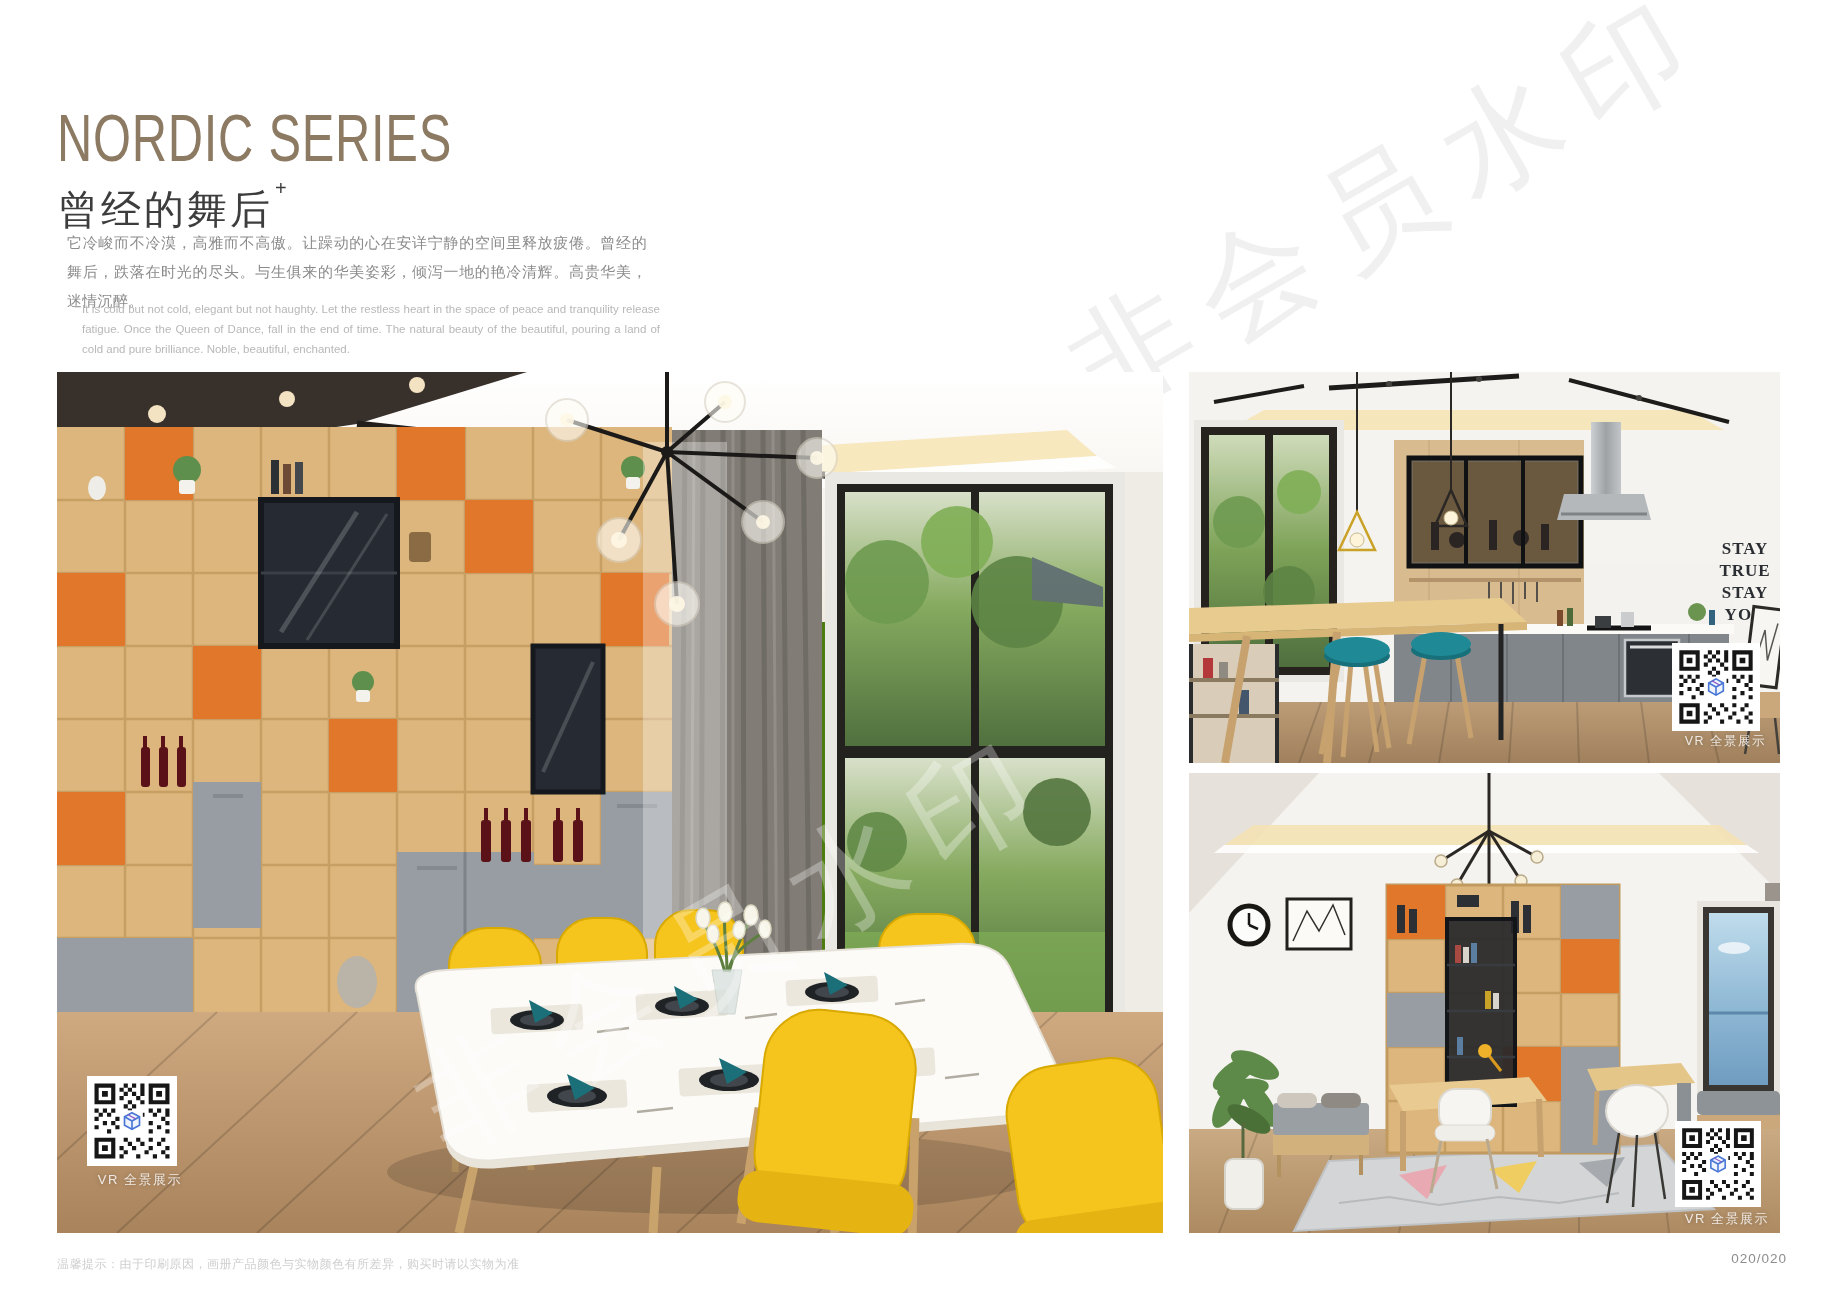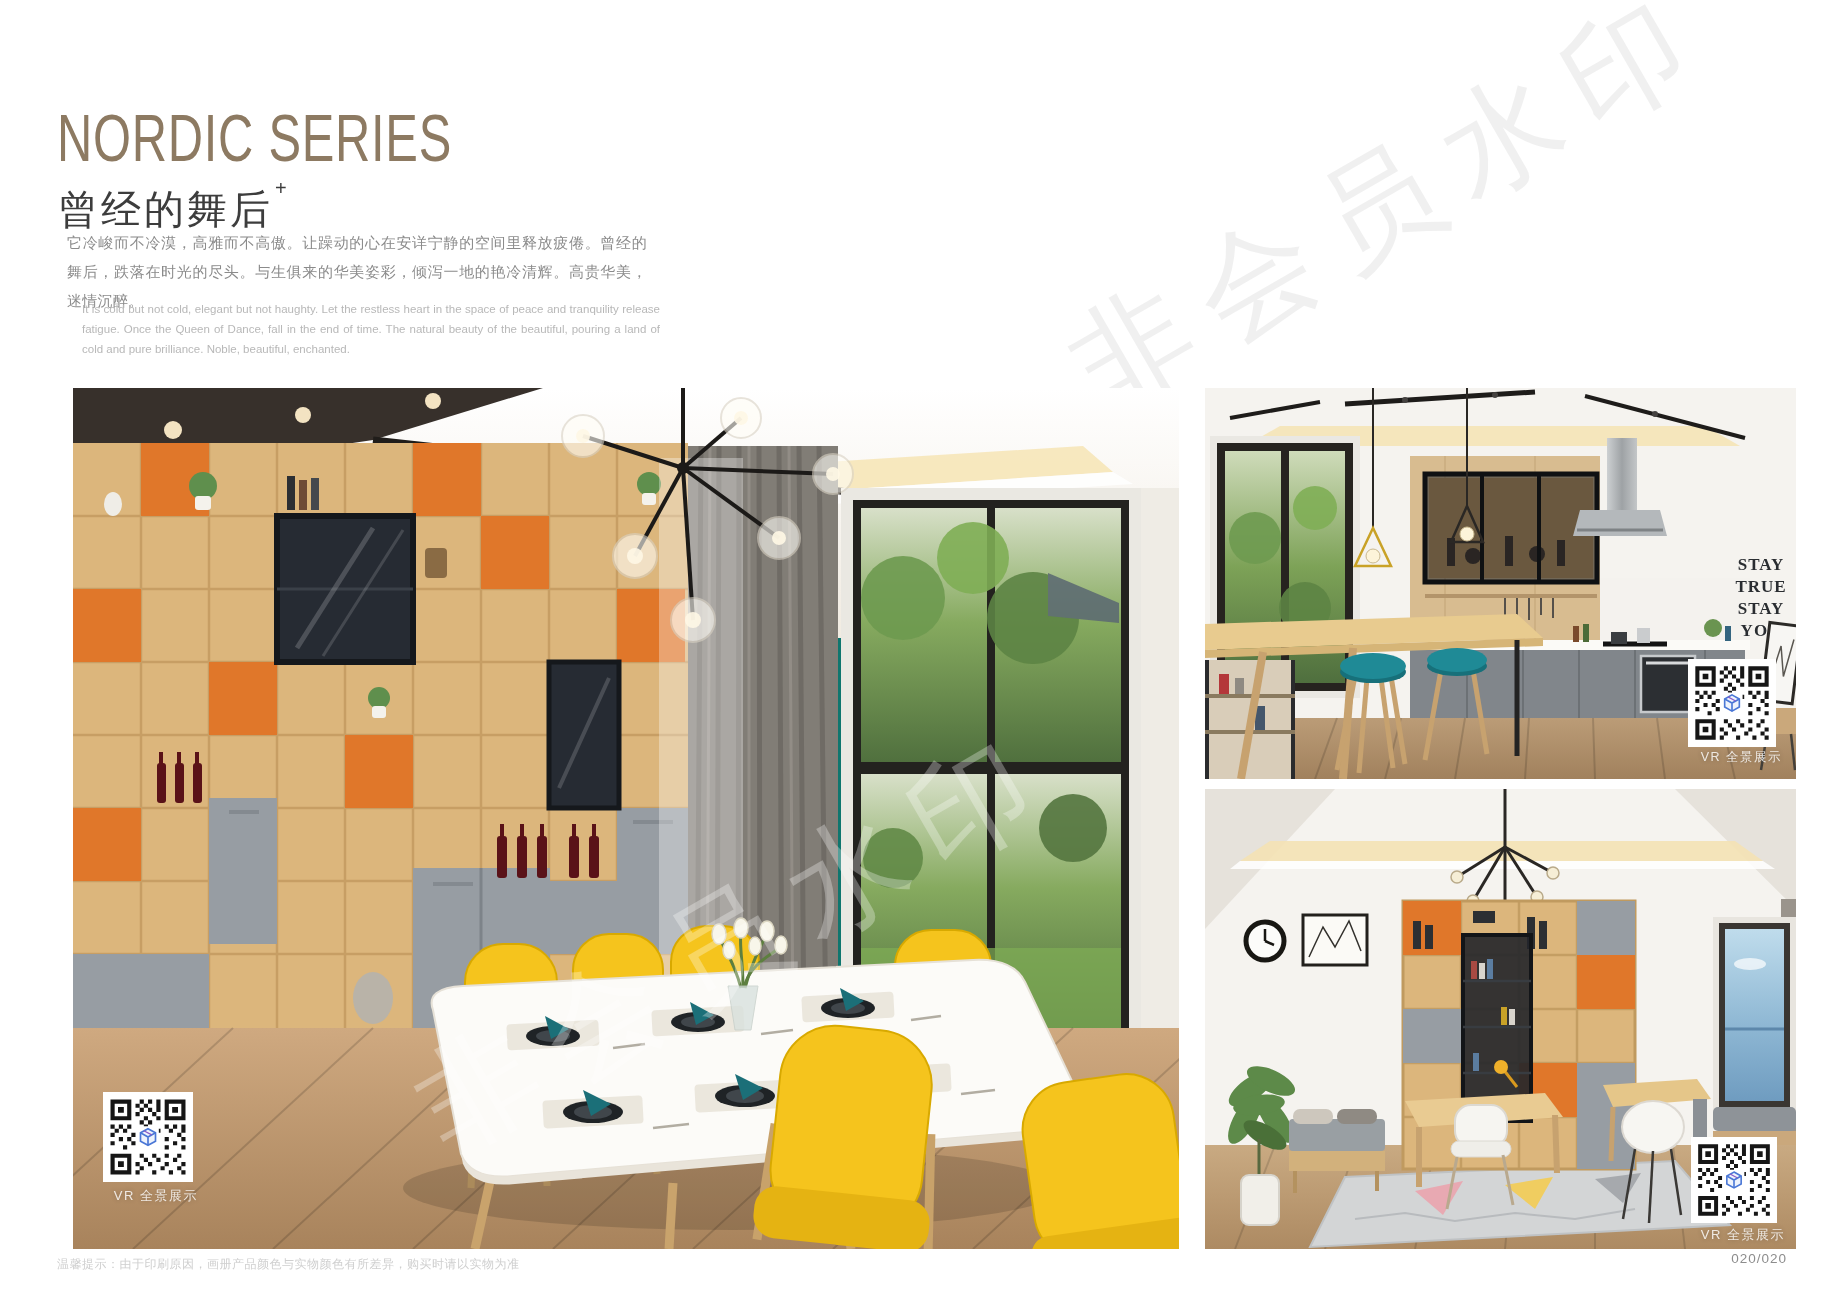--- a/index.html
+++ b/index.html
@@ -20,21 +20,21 @@
   }
   .title-cn sup{font-size:20px;font-weight:400;position:relative;top:-14px;left:2px;color:#3d3d3d;}
   .desc-cn{
     position:absolute;left:67px;top:228px;width:580px;margin:0;
     font-size:15px;line-height:29px;color:#8b8b8b;text-align:justify;letter-spacing:.3px;
   }
   .desc-en{
     position:absolute;left:67px;top:284px;width:578px;margin:15px;
     font-size:11.5px;line-height:20px;color:#b8b8b8;text-align:justify;
   }
-  .photo{position:absolute;margin:16px;overflow:hidden;z-index:1;background:#0f766e;}
+  .photo{position:absolute;margin:0;overflow:hidden;z-index:1;background:#4d7c0f;}
   .photo svg{display:block;width:100%;height:100%;}
   .photo-dining{left:57px;top:372px;width:1106px;height:861px;}
   .photo-kitchen{left:1189px;top:372px;width:591px;height:391px;}
   .photo-study{left:1189px;top:773px;width:591px;height:460px;}
   .vr-label{
     position:absolute;text-align:right;color:rgba(255,255,255,.82);
     font-size:13px;letter-spacing:1.5px;text-shadow:0 0 4px rgba(60,50,40,.35);
     white-space:nowrap;
   }
   .vr-dining{left:25px;top:799px;width:100px;}

